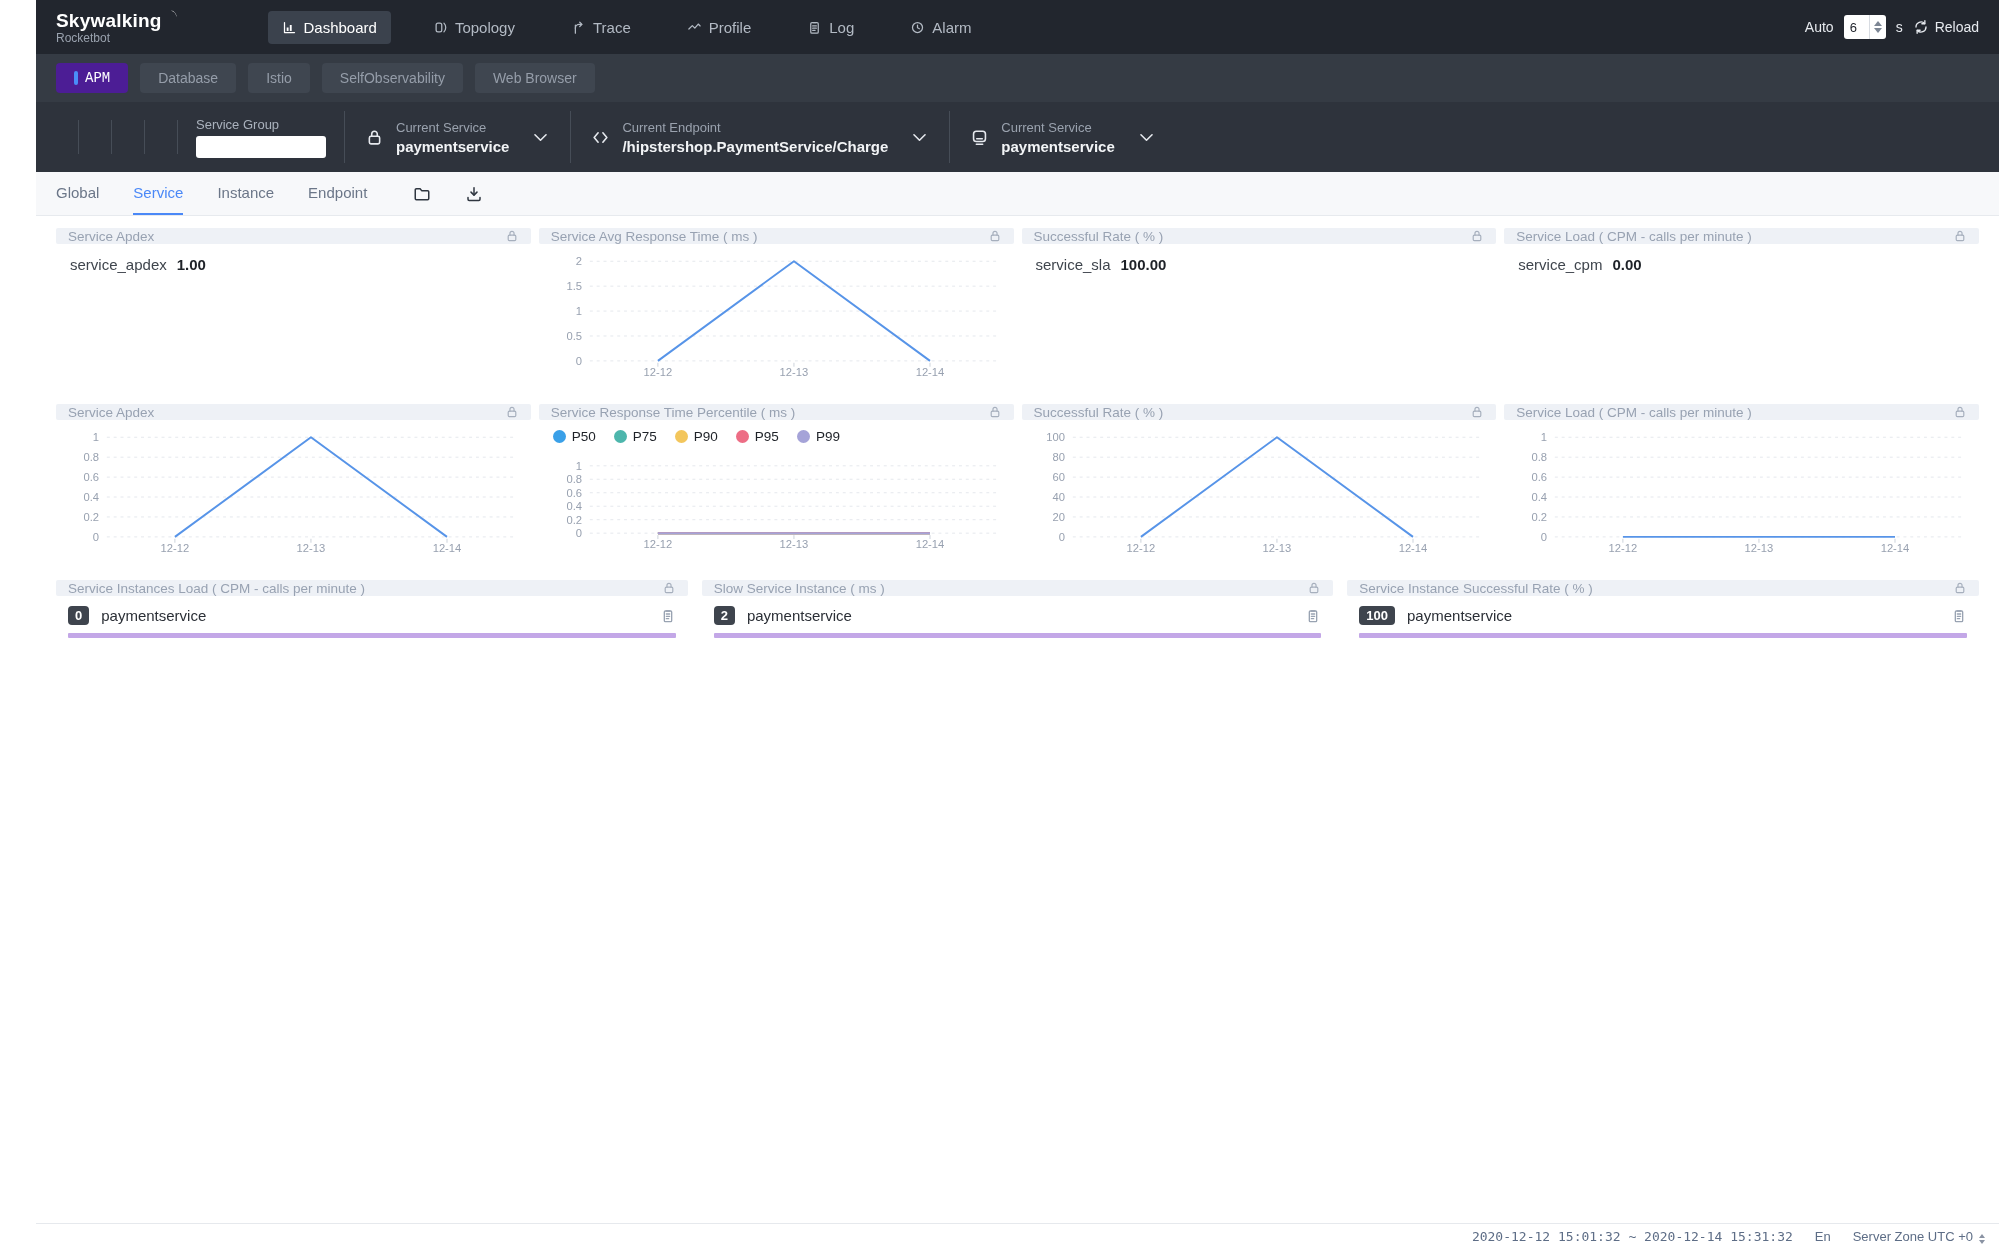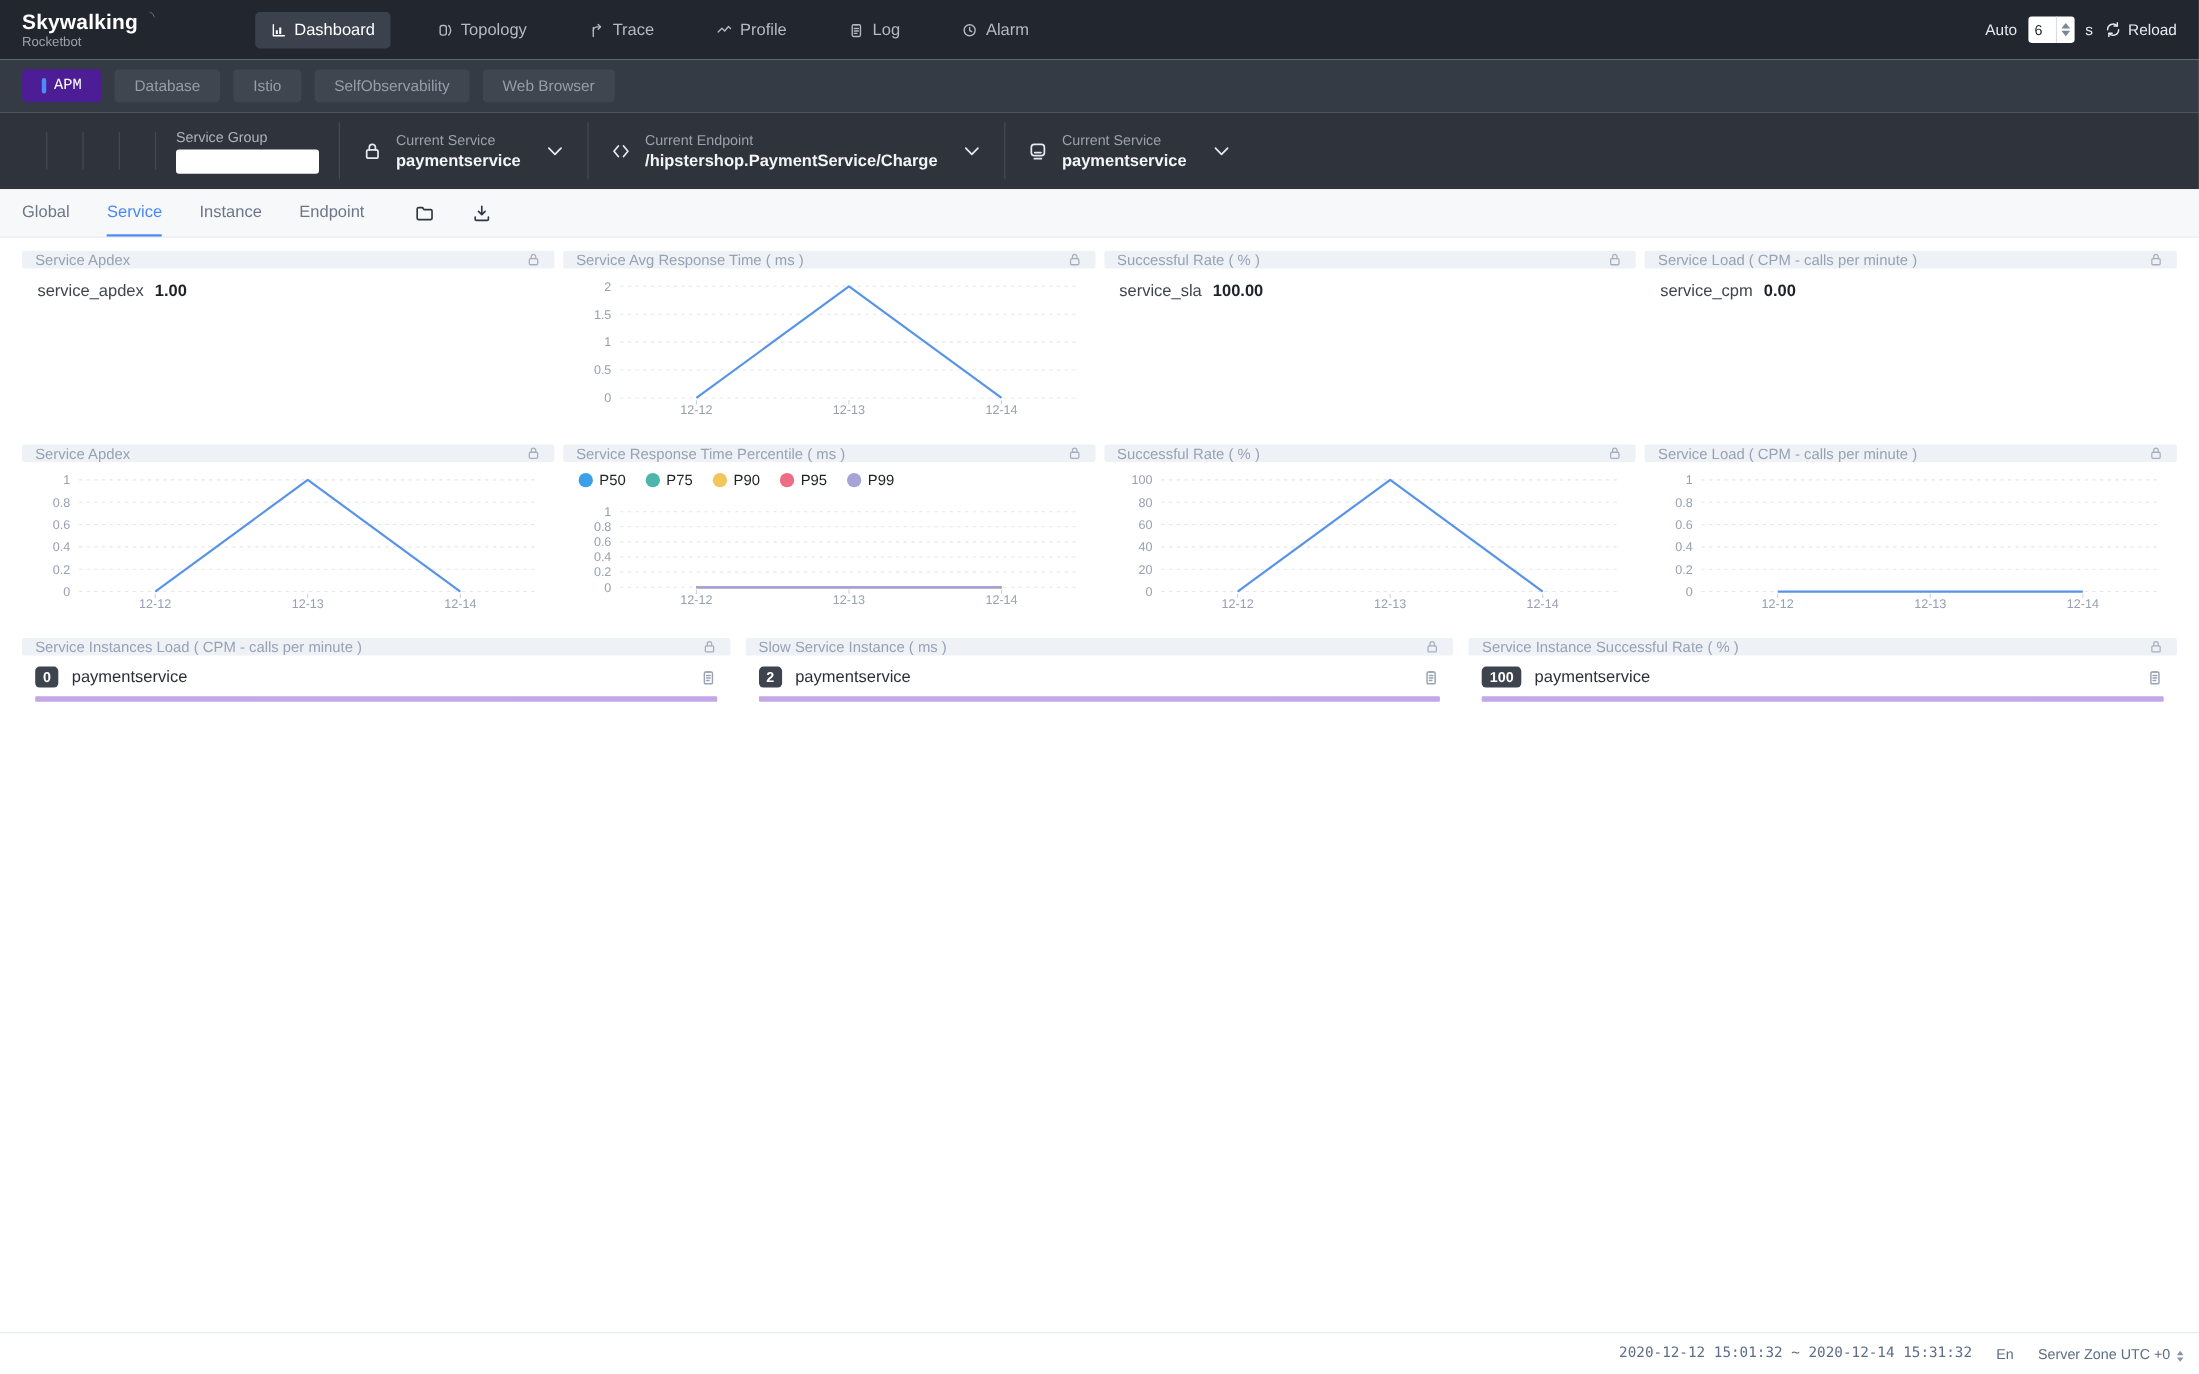--- a/index.html
+++ b/index.html
@@ -1,18 +1,18 @@
 <!DOCTYPE html>
 <html><head>
 <meta charset="utf-8">
 <style>
   * { margin:0; padding:0; box-sizing:border-box; }
   html,body { width:1999px; height:1249px; }
   body { font-family:"Liberation Sans", sans-serif; background:#fff; overflow:hidden; }
-  .page { display:flex; flex-direction:column; height:1249px; }
+  .page { display:flex; flex-direction:column; height:1249px;padding-left:36px; }
 
   
   .topnav { height:54px; background:#22262e; display:flex; align-items:center; padding:0 20px; flex:0 0 auto; }
   .logo { display:flex; flex-direction:column; line-height:1; margin-right:90px; }
   .logo-top { display:flex; align-items:flex-start; color:#fff; font-weight:bold; font-size:19px; letter-spacing:.2px; }
   .logo-top .icn { font-size:15px; margin-left:1px; margin-top:-2px; }
   .logo-sub { color:#9aa2ae; font-size:12px; margin-top:2px; }
   .nav-items { display:flex; align-items:center; gap:28px; }
   .nav-item { display:flex; align-items:center; gap:7px; color:#b3bac4; font-size:15px; padding:8px 14px; border-radius:4px; cursor:pointer; }
   .nav-item.active { background:#3b424d; color:#fff; }
@@ -75,21 +75,21 @@
 
   
   .r3 .card { height:76px; }
   .inst-row { display:flex; align-items:center; gap:12px; padding:10px 12px 0; }
   .badge { background:#3e444d; color:#fff; font-size:13px; font-weight:bold; border-radius:4px; padding:2px 7px; }
   .inst-name { color:#2b2f36; font-size:15px; flex:1; }
   .clip { color:#99a3b2; font-size:16px; cursor:pointer; display:flex; }
   .inst-bar { height:5px; background:#c3a7e7; border-radius:1px; margin:8px 12px 0; }
 
   
-  .footer { margin-top:auto; height:38px; background:#fff; border-top:1px solid #e6e9ed; display:flex; align-items:center; justify-content:flex-end; gap:22px; padding:0 14px; color:#5d6d86; font-size:13px; flex:0 0 auto; }
+  .footer { margin-top:auto; height:26px; background:#fff; border-top:1px solid #e6e9ed; display:flex; align-items:center; justify-content:flex-end; gap:22px; padding:0 14px; color:#5d6d86; font-size:13px; flex:0 0 auto; }
   .ft-time { font-family:"DejaVu Sans Mono", monospace; font-size:13px; cursor:pointer; }
   .ft-zone { display:flex; align-items:flex-end; gap:6px; }
   .ft-spin { display:inline-flex; flex-direction:column; gap:2px; }
   .ft-spin i { display:block; width:0; height:0; border-left:3.5px solid transparent; border-right:3.5px solid transparent; }
   .ft-spin i.up { border-bottom:4.5px solid #8a93a3; }
   .ft-spin i.dn { border-top:4.5px solid #8a93a3; }
 
   .icn svg, .icn-btn svg { width:1em; height:1em; stroke:currentColor; fill:none; stroke-width:2; stroke-linecap:round; stroke-linejoin:round; vertical-align:-0.12em; display:block; }
 </style>
 </head>

